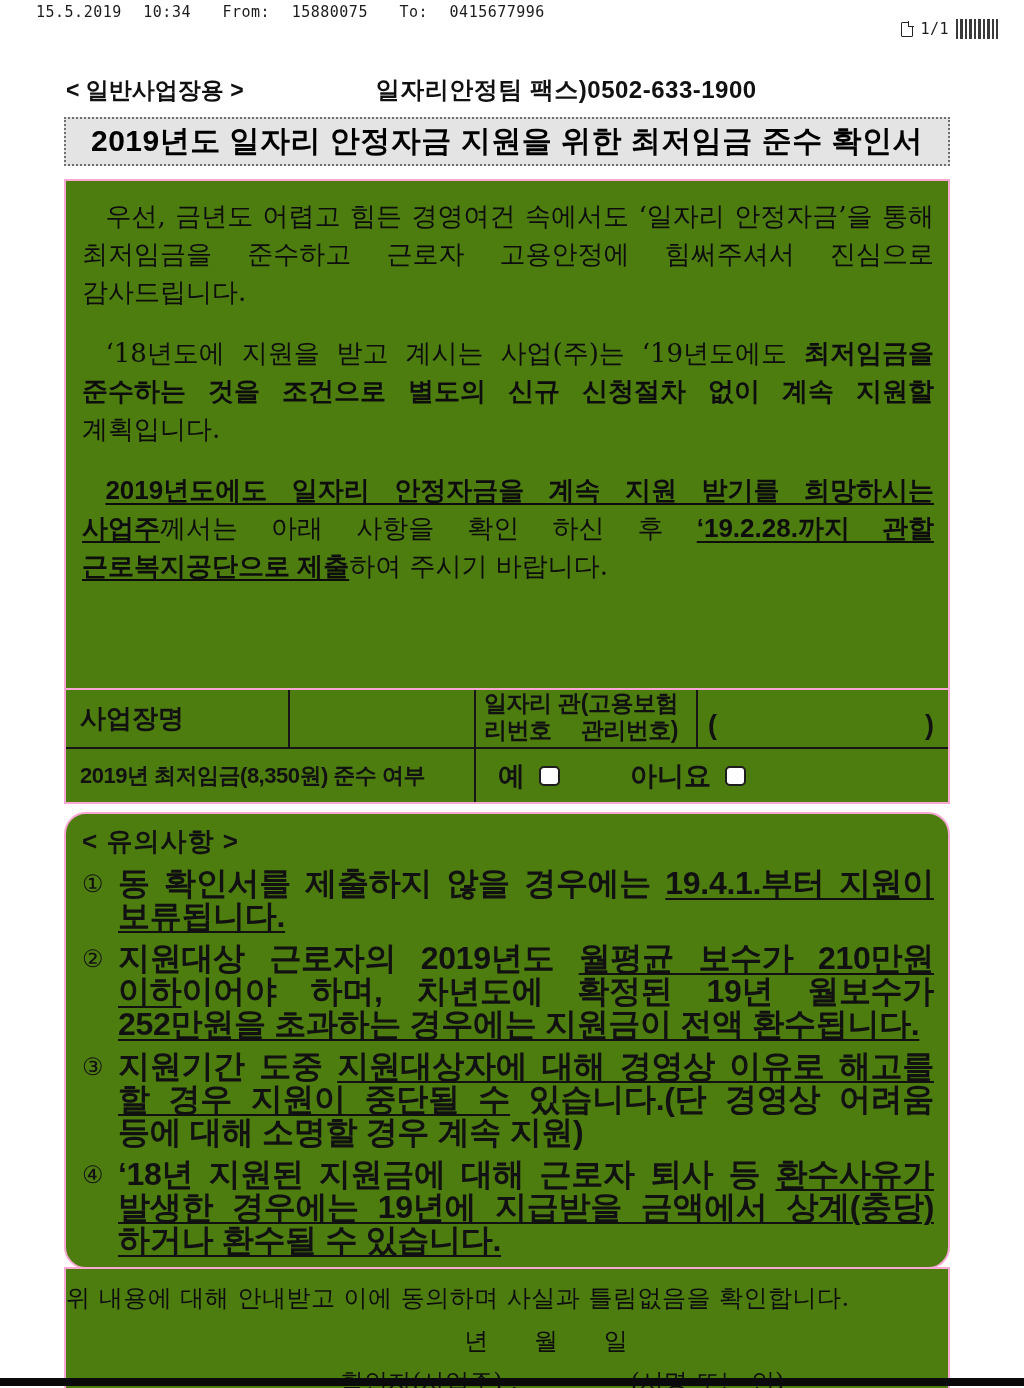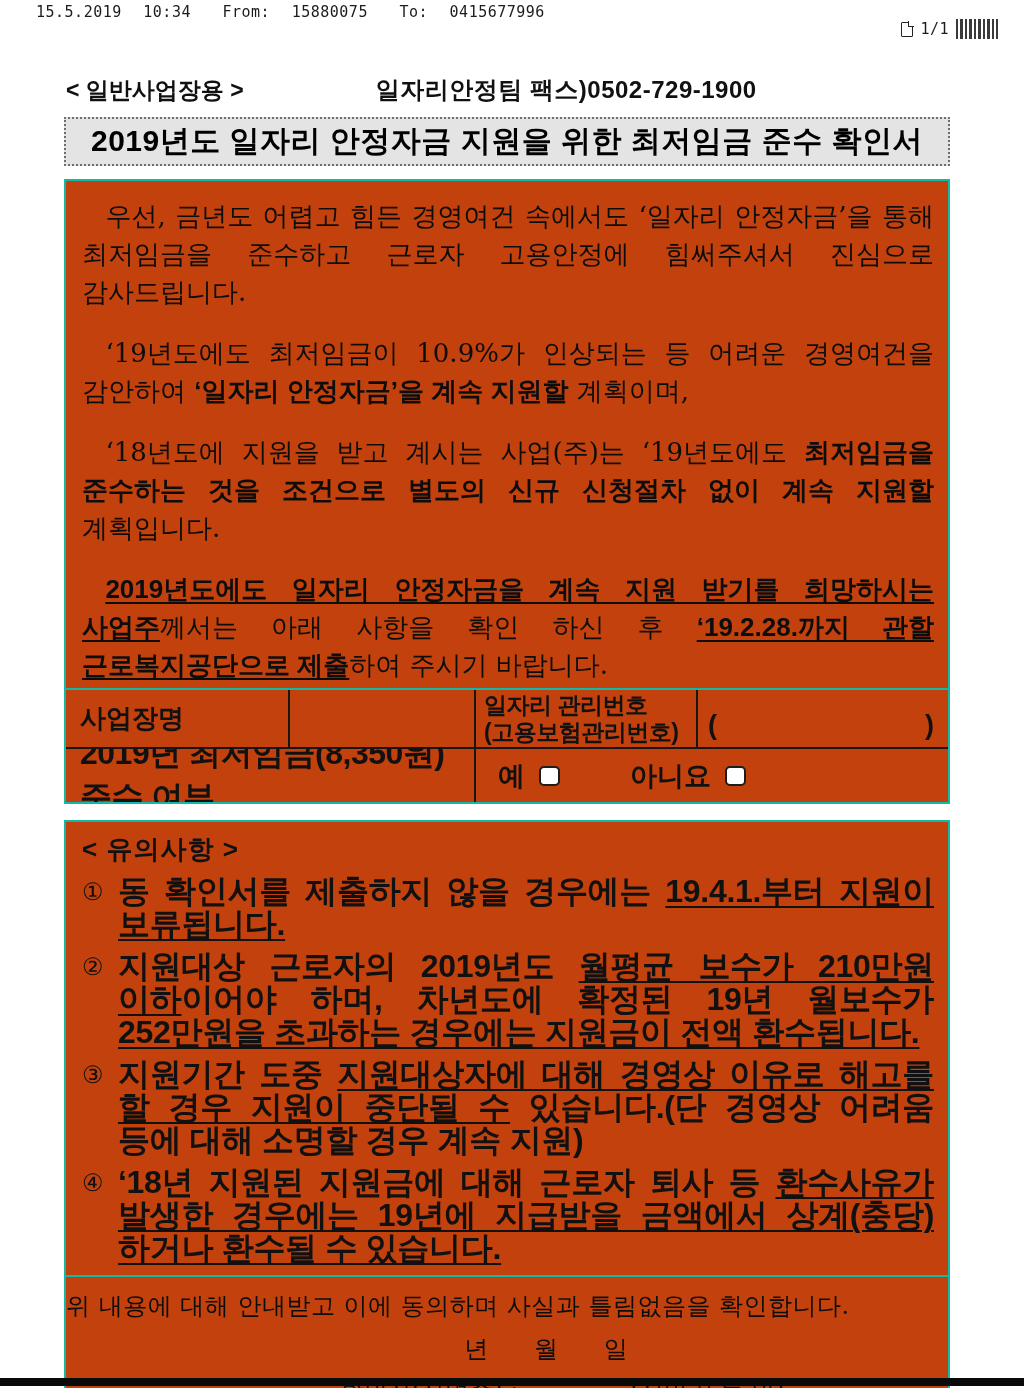--- a/index.html
+++ b/index.html
@@ -40,21 +40,21 @@
 
   .title-box {
     height:49px; border:2px dotted #6f6f6f; background:#e4e4e4;
     display:flex; align-items:center; justify-content:center;margin-top:11px;
   }
   .title-box h1 {
     font-family:"Liberation Sans", sans-serif; font-size:30px; font-weight:bold;
     letter-spacing:0.5px; color:#000; white-space:nowrap;
   }
 
-  .box { border:2px solid #14b8a6; background:#c2410c; }
+  .box { border:2px solid #f9a8d4; background:#4d7c0f; }
 
   
   .body-box { margin-top:13px; height:511px; padding:16px 14px 0 16px; overflow:hidden; }
   .body-box p {
     font-size:26px; line-height:38px; text-align:justify; word-break:keep-all;
     text-indent:0.9em; margin-bottom:23px; color:#0d0d0d;
   }
   .body-box p:last-child { margin-bottom:0; }
   .seg-b { font-family:"Liberation Sans", sans-serif; font-weight:bold; }
   .seg-u { text-decoration:underline; text-underline-offset:4px; text-decoration-thickness:2px; }
@@ -63,32 +63,32 @@
   .form-table {
     margin-top:-2px; display:grid;
     grid-template-columns:222px 186px 222px 1fr;
     grid-template-rows:57px 55px;
     font-family:"Liberation Sans", sans-serif; font-weight:bold;
   }
   .cell { display:flex; align-items:center; overflow:hidden; }
   .bl { border-left:2px solid #161616; }
   .bt { border-top:2px solid #161616; }
   .c-label { padding-left:14px; font-size:26px; }
-  .c-numlabel { flex-direction:column; justify-content:center; align-items:flex-start;
+  .c-numlabel { flex-direction:row; justify-content:center; align-items:flex-start;
     padding-left:8px; font-size:23px; line-height:27px; letter-spacing:-0.5px; }
   .c-numinput { justify-content:space-between; padding:0 14px 0 10px; font-size:27px; align-items:flex-end; padding-bottom:6px; }
-  .c-label2 { grid-column:1 / 3; padding-left:14px; font-size:32px; letter-spacing:-0.5px; }
+  .c-label2 { grid-column:1 / 3; padding-left:14px; font-size:22px; letter-spacing:-0.5px; }
   .c-check { grid-column:3 / 5; padding-left:22px; font-size:27px; gap:14px; }
   .c-check .gap { width:42px; }
   .checkbox { display:inline-block; width:21px; height:20px;
     border:2.5px solid #1d1d1d; border-radius:5px; background:#fff; }
 
   
-  .notices { margin-top:16px; padding:10px 14px 8px 16px;
-    font-family:"Liberation Sans", sans-serif; }
+  .notices { margin-top:8px; padding:10px 14px 8px 16px;
+    font-family:"Liberation Sans", sans-serif;border-radius:22px; }
   .notices-heading { font-size:26px; font-weight:bold; margin-bottom:8px; letter-spacing:1px; }
   .notice-item { display:flex; margin-bottom:9px; }
   .notice-item:last-child { margin-bottom:2px; }
   .notice-num { width:36px; flex:0 0 36px; font-size:24px; line-height:33px; font-weight:normal; }
   .notice-text { flex:1; font-size:32px; line-height:33px; font-weight:bold;
     text-align:justify; word-break:keep-all; letter-spacing:-0.3px; }
 
   
   .confirm { margin-top:-2px; height:161px; border-bottom-width:4px; border-bottom-color:#3d3d3d;
     padding-top:13px; overflow:hidden; font-size:24px; color:#0d0d0d; }
@@ -117,30 +117,29 @@
       <span class="doc-icon"></span>
       <span>1/1</span>
       <span class="barcode"></span>
     </div>
   </header>
 
   <div class="doc">
 
     <div class="doc-header">
       <span class="usage">&lt; 일반사업장용 &gt;</span>
-      <span class="teamfax">일자리안정팀 팩스)0502-729-1900</span>
+      <span class="teamfax">일자리안정팀 팩스)0502-633-1900</span>
     </div>
 
     <div class="title-box">
       <h1>2019년도 일자리 안정자금 지원을 위한 최저임금 준수 확인서</h1>
     </div>
 
     <section class="box body-box">
       <p><span>우선, 금년도 어렵고 힘든 경영여건 속에서도 ‘일자리 안정자금’을 통해 최저임금을 준수하고 근로자 고용안정에 힘써주셔서 진심으로 감사드립니다.</span></p>
-      <p><span>‘19년도에도 최저임금이 10.9%가 인상되는 등 어려운 경영여건을 감안하여 </span><span class="seg-b">‘일자리 안정자금’을 계속 지원할</span><span> 계획이며,</span></p>
       <p><span>‘18년도에 지원을 받고 계시는 사업(주)는 ‘19년도에도 </span><span class="seg-b">최저임금을 준수하는 것을 조건으로 별도의 신규 신청절차 없이 계속 지원할</span><span> 계획입니다.</span></p>
       <p><span class="seg-b seg-u">2019년도에도 일자리 안정자금을 계속 지원 받기를 희망하시는 사업주</span><span>께서는 아래 사항을 확인 하신 후 </span><span class="seg-b seg-u">‘19.2.28.까지 관할 근로복지공단으로 제출</span><span>하여 주시기 바랍니다.</span></p>
     </section>
 
     <div class="box form-table">
       <div class="cell c-label">사업장명</div>
       <div class="cell bl"></div>
       <div class="cell bl c-numlabel">
         <div>일자리 관리번호</div>
         <div>(고용보험관리번호)</div>

